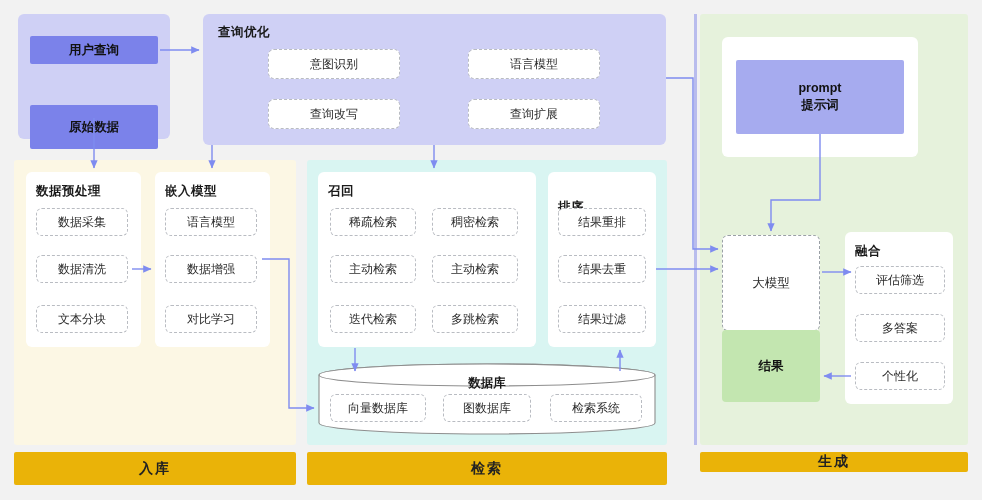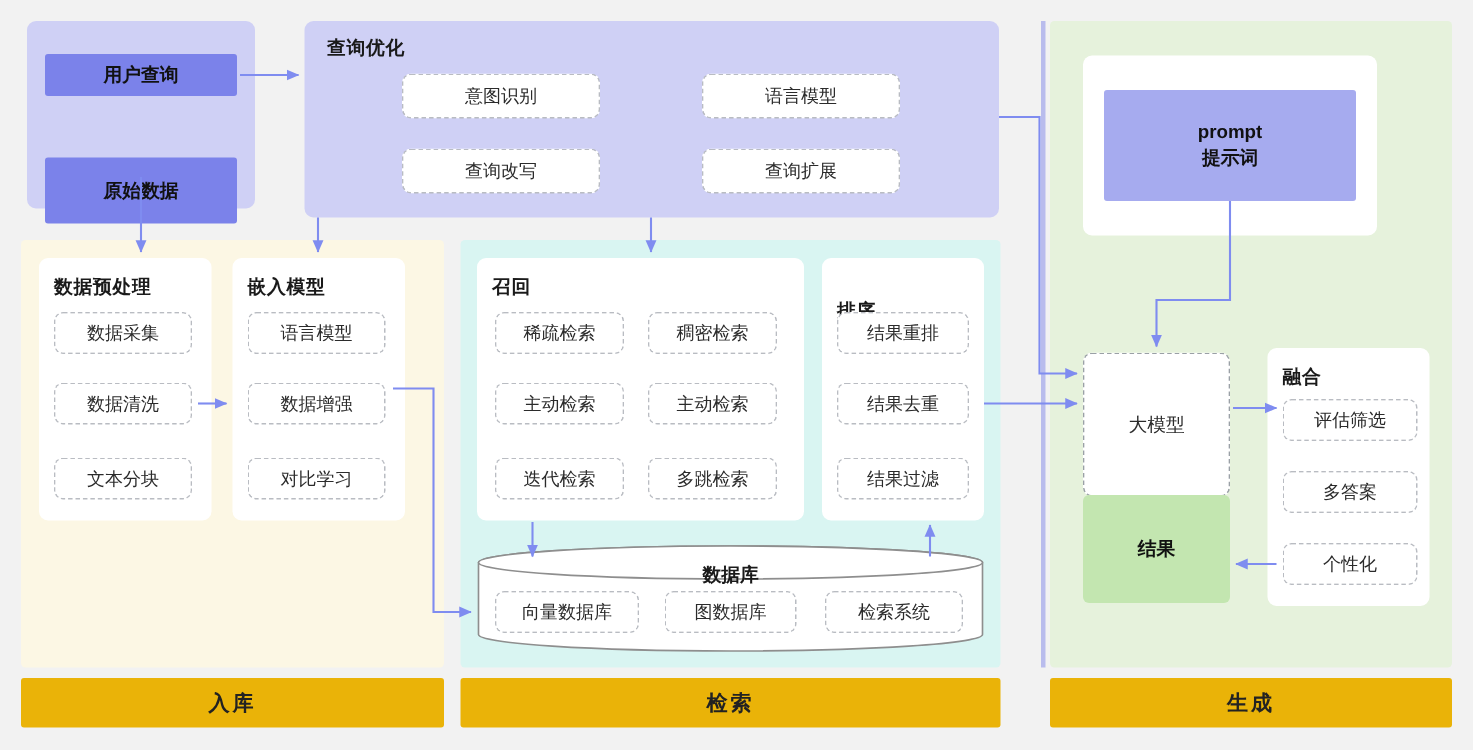--- a/index.html
+++ b/index.html
@@ -147,21 +147,21 @@
   <div class="card" style="left:845px; top:232px; width:108px; height:172px;"></div>
   <div class="card-title" style="left:855px; top:243px;">融合</div>
   <div class="chip" style="left:855px; top:266px; width:90px; height:28px;">评估筛选</div>
   <div class="chip" style="left:855px; top:314px; width:90px; height:28px;">多答案</div>
   <div class="chip" style="left:855px; top:362px; width:90px; height:28px;">个性化</div>
 
   <div class="solid solid-result" style="left:722px; top:330px; width:98px; height:72px;">结果</div>
 
   <div class="stage-footer" style="left:14px; top:452px; width:282px; height:33px;">入库</div>
   <div class="stage-footer" style="left:307px; top:452px; width:360px; height:33px;">检索</div>
-  <div class="stage-footer" style="left:700px; top:452px; width:268px; height:33px;">生成</div>
+  <div class="stage-footer" style="left:700px; top:452px; width:268px; height:20px;">生成</div>
 
   <svg id="wires">
     <defs>
       <marker id="ah" markerWidth="7" markerHeight="7" refX="5.6" refY="3" orient="auto" markerUnits="strokeWidth">
         <path d="M0,0.4 L6,3 L0,5.6 z" class="wire-head"></path>
       </marker>
     </defs>
 
     <path class="wire" marker-end="url(#ah)" d="M160,50 L199,50"></path>
 

